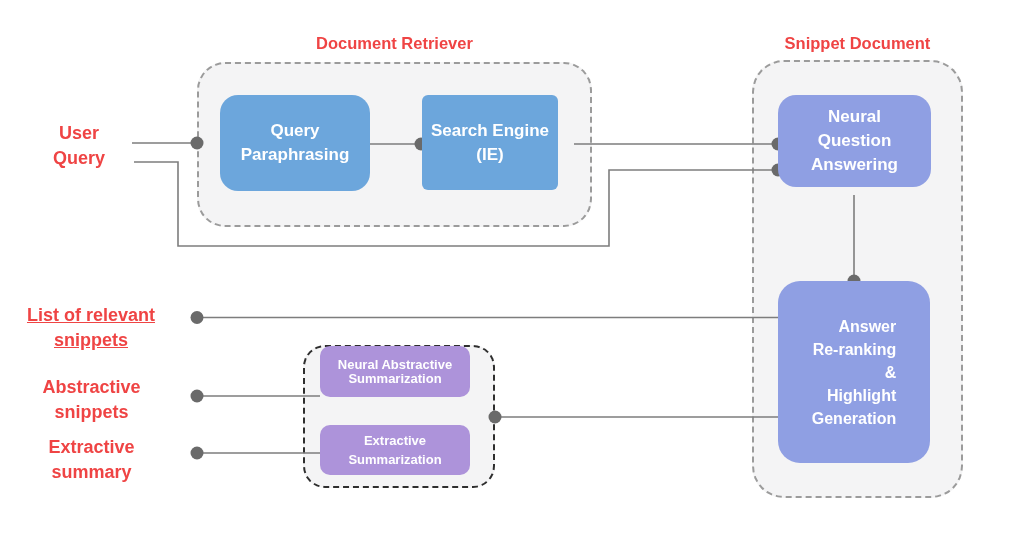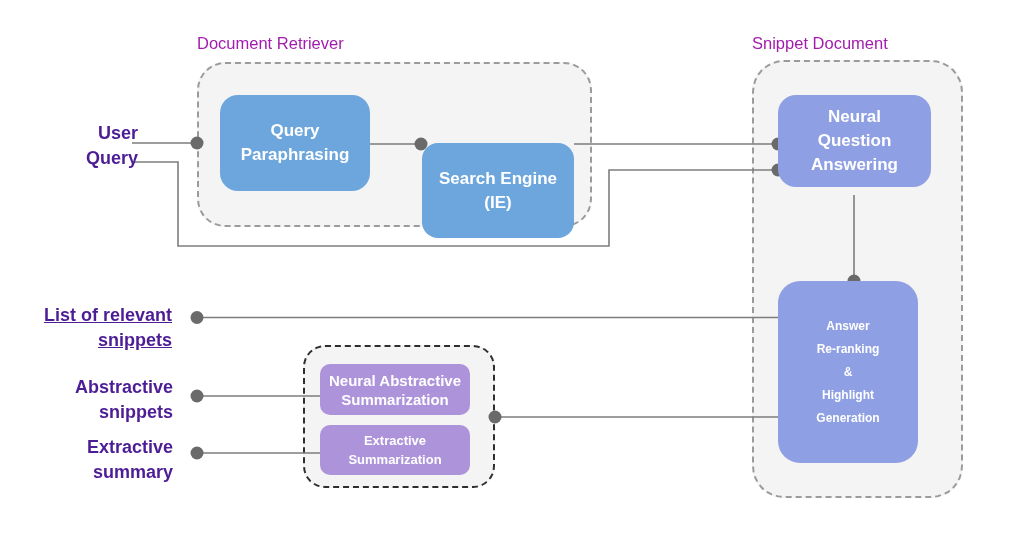--- a/index.html
+++ b/index.html
@@ -7,48 +7,48 @@
     position:relative;width:1024px;height:540px;background:#ffffff;
     font-family:"Liberation Sans", sans-serif;overflow:hidden;
   }
   
   .group{position:absolute;background:#f4f4f5;z-index:1;box-sizing:border-box;}
   #group-document-retriever{left:197px;top:62px;width:395px;height:165px;border:2px dashed #9b9b9b;border-radius:28px;}
   #group-snippet-selector{left:752px;top:60px;width:211px;height:438px;border:2px dashed #9b9b9b;border-radius:32px;}
   #group-multi-doc{left:303px;top:345px;width:192px;height:143px;border:2.5px dashed #2e2e2e;border-radius:22px;}
   
   .group-title{
-    position:absolute;z-index:3;color:#a21caf;font-size:16.5px;font-weight:400;
-    text-align:left;white-space:nowrap;
+    position:absolute;z-index:3;color:#ef4444;font-size:16.5px;font-weight:700;
+    text-align:center;white-space:nowrap;
   }
   #title-document-retriever{left:197px;top:34px;width:395px;}
   #title-snippet-selector{left:752px;top:34px;width:211px;}
   #caption-multi-doc{left:279px;top:494px;width:240px;}
   
   .connectors{position:absolute;left:0;top:0;z-index:2;}
   .wire{stroke:#7d7d7d;stroke-width:1.6;fill:none;}
   .dot{fill:#6a6a6a;stroke:none;}
   
   .node{
     position:absolute;z-index:3;display:flex;align-items:center;justify-content:center;
     color:#ffffff;font-weight:700;text-align:center;white-space:pre-line;box-sizing:border-box;
   }
   .node-blue{background:#6ca6dc;}
   .node-peri{background:#8f9fe3;}
   .node-purple{background:#ad93da;}
   #node-query-paraphrasing{left:220px;top:95px;width:150px;height:96px;border-radius:18px;font-size:17px;line-height:24px;}
-  #node-search-engine{left:422px;top:95px;width:152px;height:95px;border-radius:16px;font-size:17px;line-height:24px;margin-top:48px;}
+  #node-search-engine{left:422px;top:95px;width:136px;height:95px;border-radius:6px;font-size:17px;line-height:24px;}
   #node-neural-qa{left:778px;top:95px;width:153px;height:92px;border-radius:18px;font-size:17px;line-height:24px;}
-  #node-answer-rerank{left:778px;top:281px;width:140px;height:182px;border-radius:22px;font-size:12px;line-height:23px;}
-  #node-neural-abstractive{left:320px;top:364px;width:150px;height:51px;border-radius:10px;font-size:15px;line-height:19px;}
+  #node-answer-rerank{left:778px;top:281px;width:152px;height:182px;border-radius:22px;font-size:16px;line-height:23px;text-align:right;}
+  #node-neural-abstractive{left:320px;top:346px;width:150px;height:51px;border-radius:10px;font-size:13px;line-height:14px;}
   #node-extractive{left:320px;top:425px;width:150px;height:50px;border-radius:10px;font-size:13px;line-height:19px;}
   
   .io-label{
-    position:absolute;z-index:3;color:#4c1d95;font-weight:700;font-size:18px;line-height:25px;
-    text-align:right;white-space:pre-line;
+    position:absolute;z-index:3;color:#ef4444;font-weight:700;font-size:18px;line-height:25px;
+    text-align:center;white-space:pre-line;
   }
   #label-user-query{left:20px;top:121px;width:118px;}
   #label-snippets{left:10px;top:303px;width:162px;text-decoration:underline;}
   #label-abstractive{left:10px;top:375px;width:163px;}
   #label-extractive{left:10px;top:435px;width:163px;}
 </style>
 </head>
 <body>
 
 <div class="canvas">

